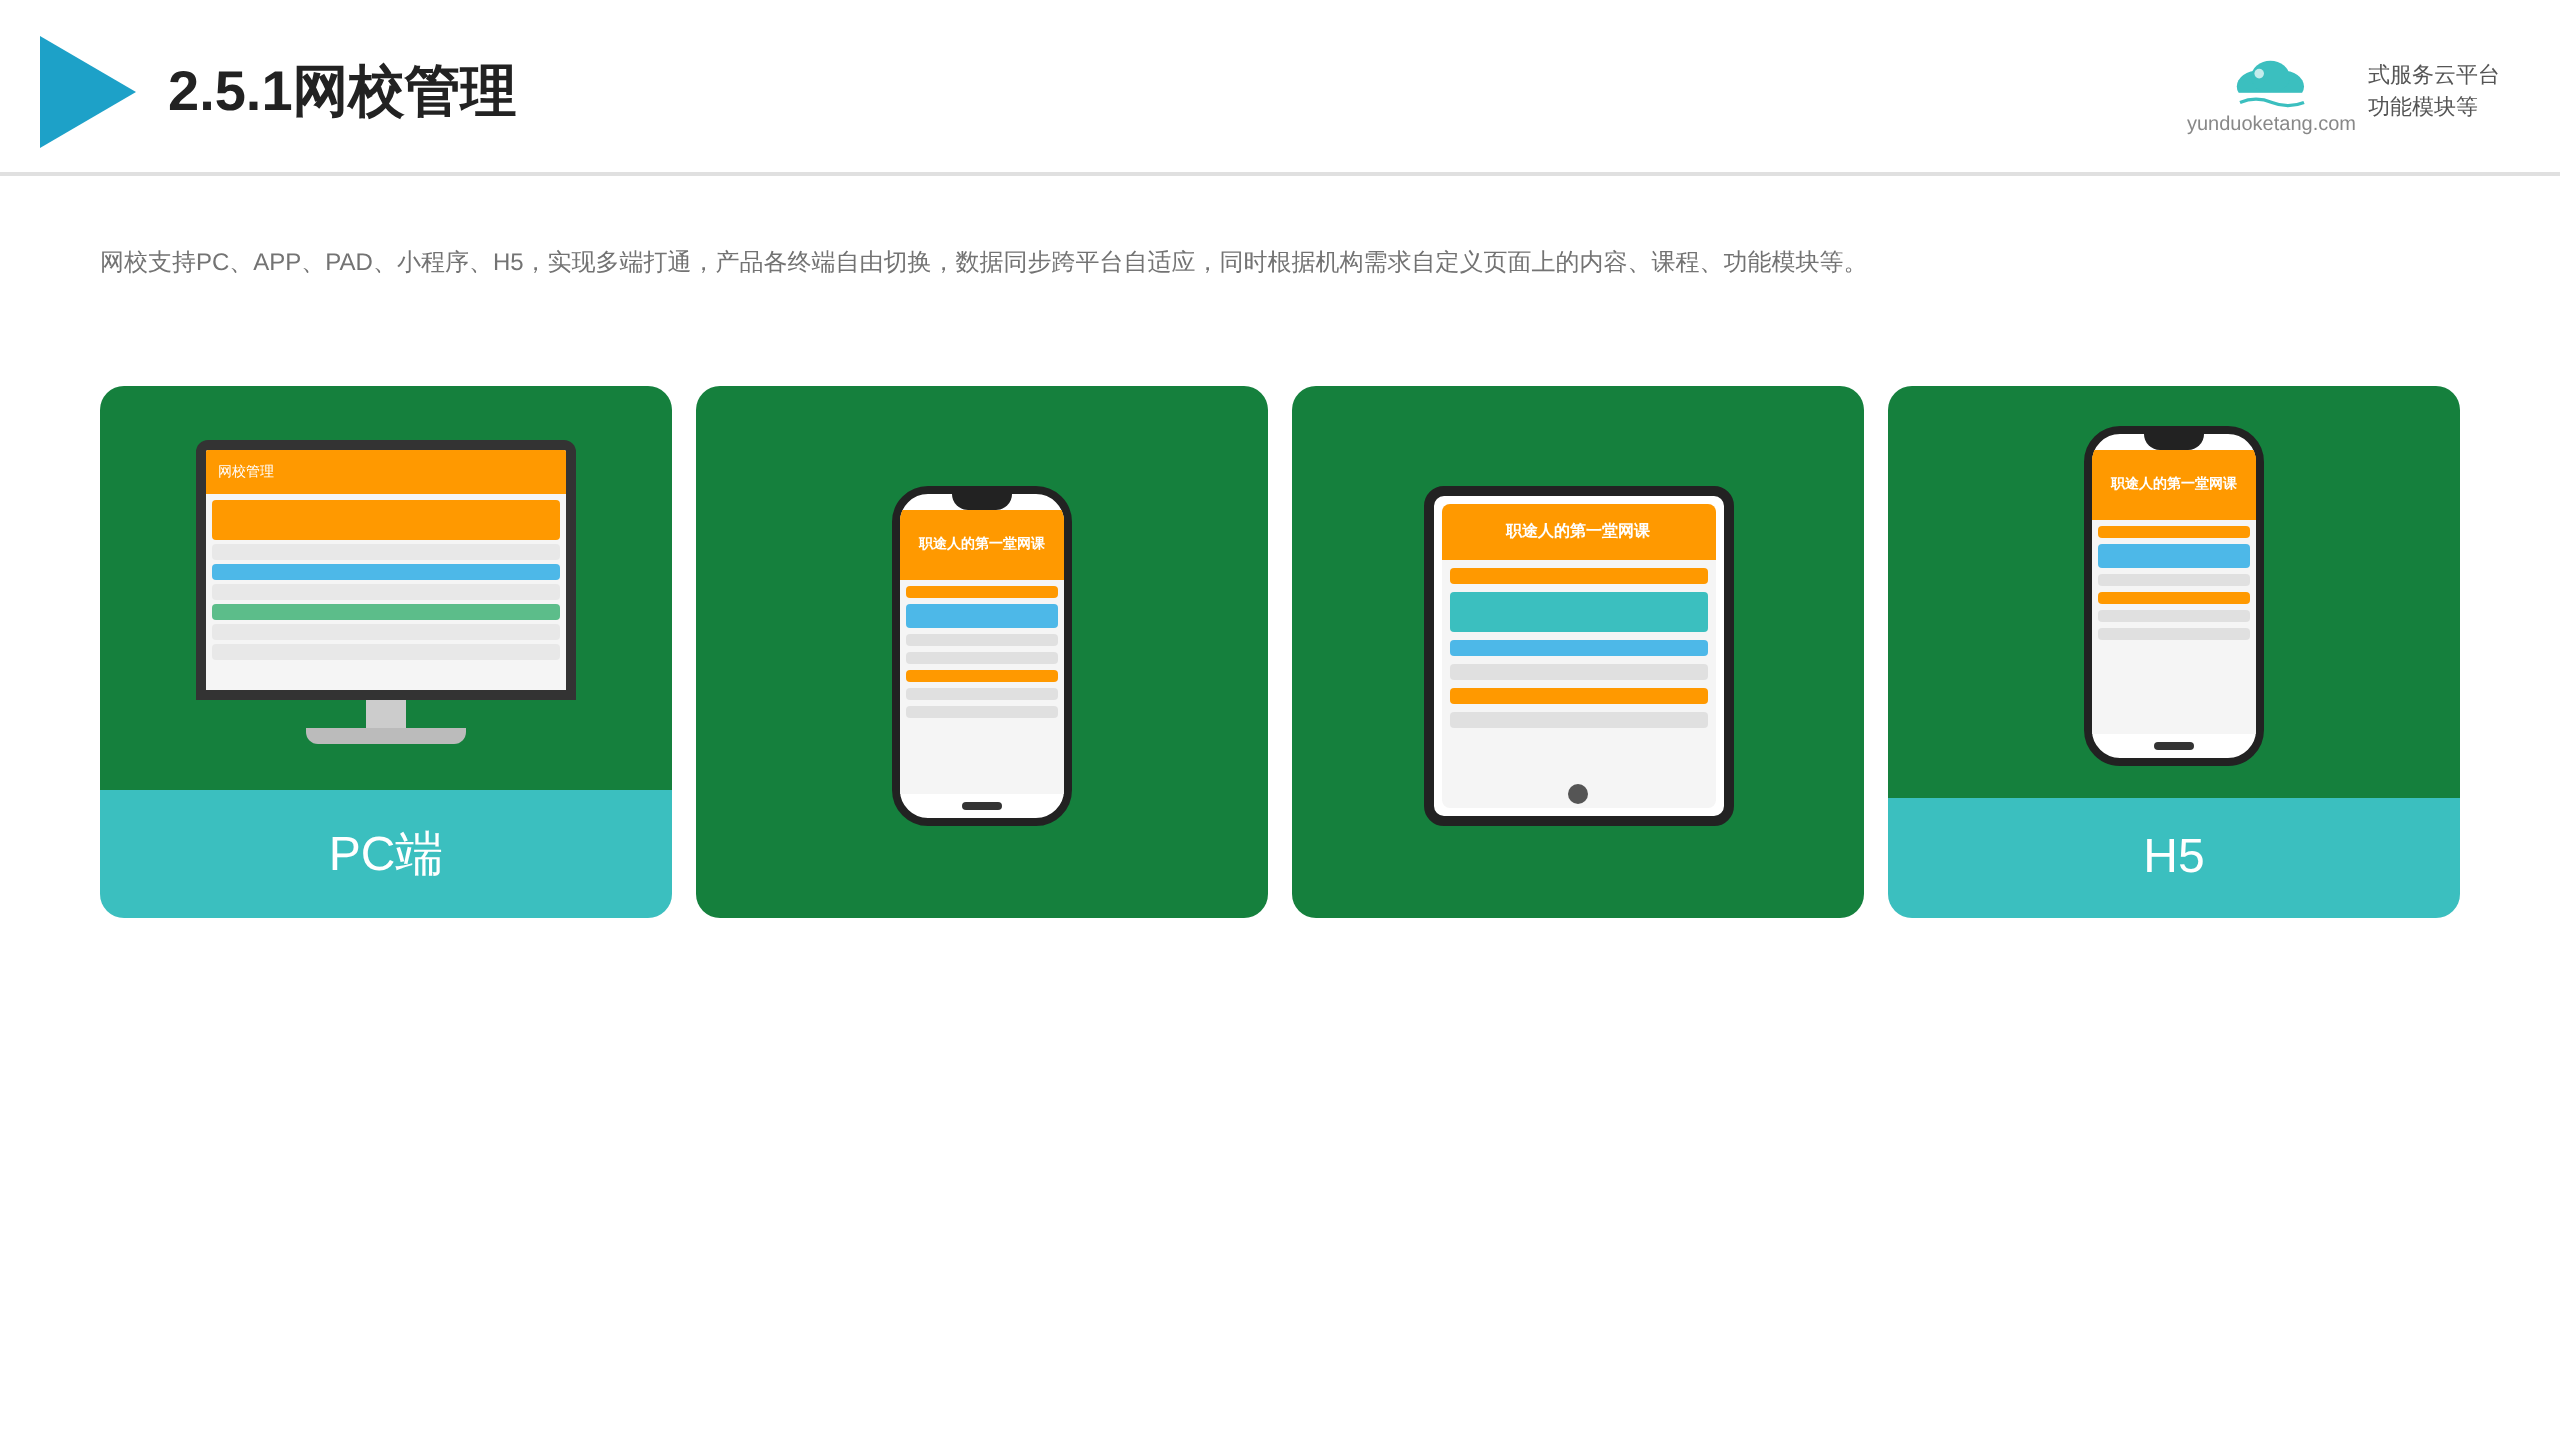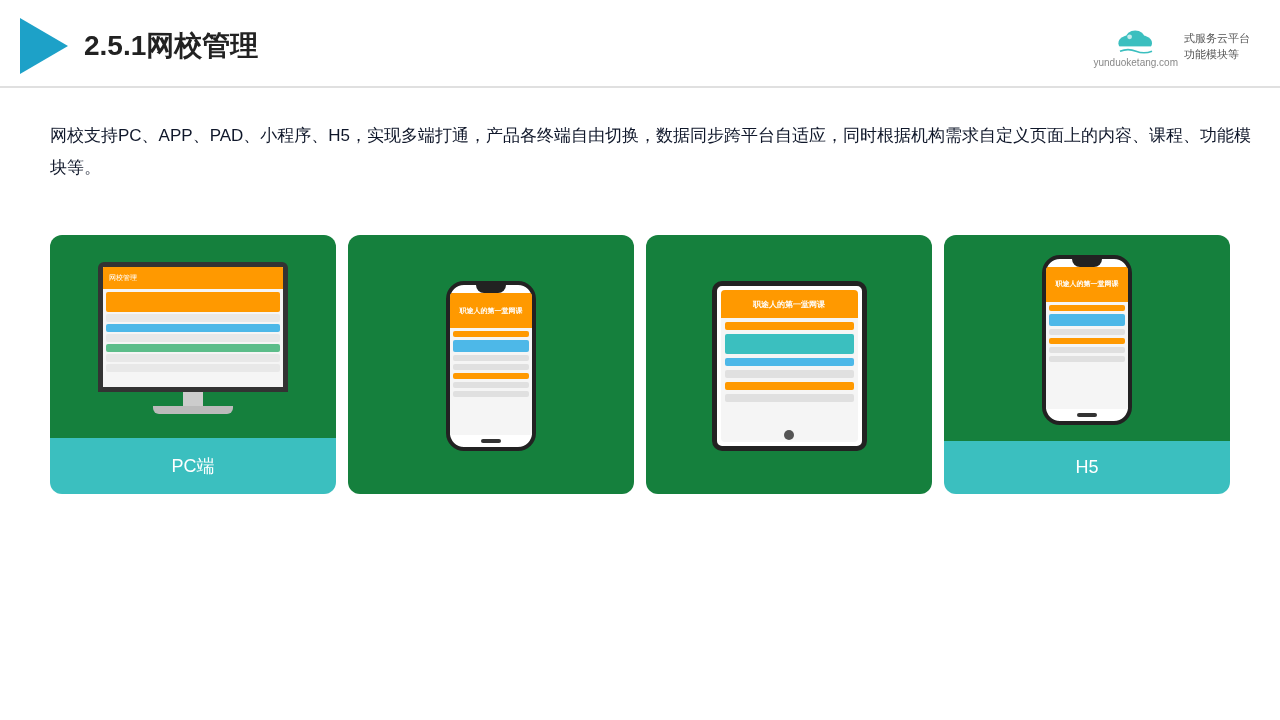--- a/index.html
+++ b/index.html
@@ -65,22 +65,22 @@
     .brand-tagline {
       font-size: 11px;
       color: #555;
       line-height: 1.5;
       text-align: left;
     }
 
     
     .description {
       padding: 32px 28px 10px 50px;
-      font-size: 17px;
-      color: #0f172a;
+      font-size: 12px;
+      color: #737373;
       line-height: 1.9;
     }
 
     
     .cards-container {
       display: flex;
       gap: 12px;
       padding: 30px 50px 20px 50px;
       margin-top: 10px;
     }
@@ -101,21 +101,21 @@
       justify-content: center;
       padding: 20px 16px 16px 16px;
       min-height: 200px;
       background: #15803d;
     }
 
     .card-label {
       background: #3bbfbf;
       color: white;
       text-align: center;
-      font-size: 18px;
+      font-size: 24px;
       padding: 16px 0;
       font-weight: 500;
     }
 
     
     .pc-monitor {
       width: 200px;
       display: flex;
       flex-direction: column;
       align-items: center;

